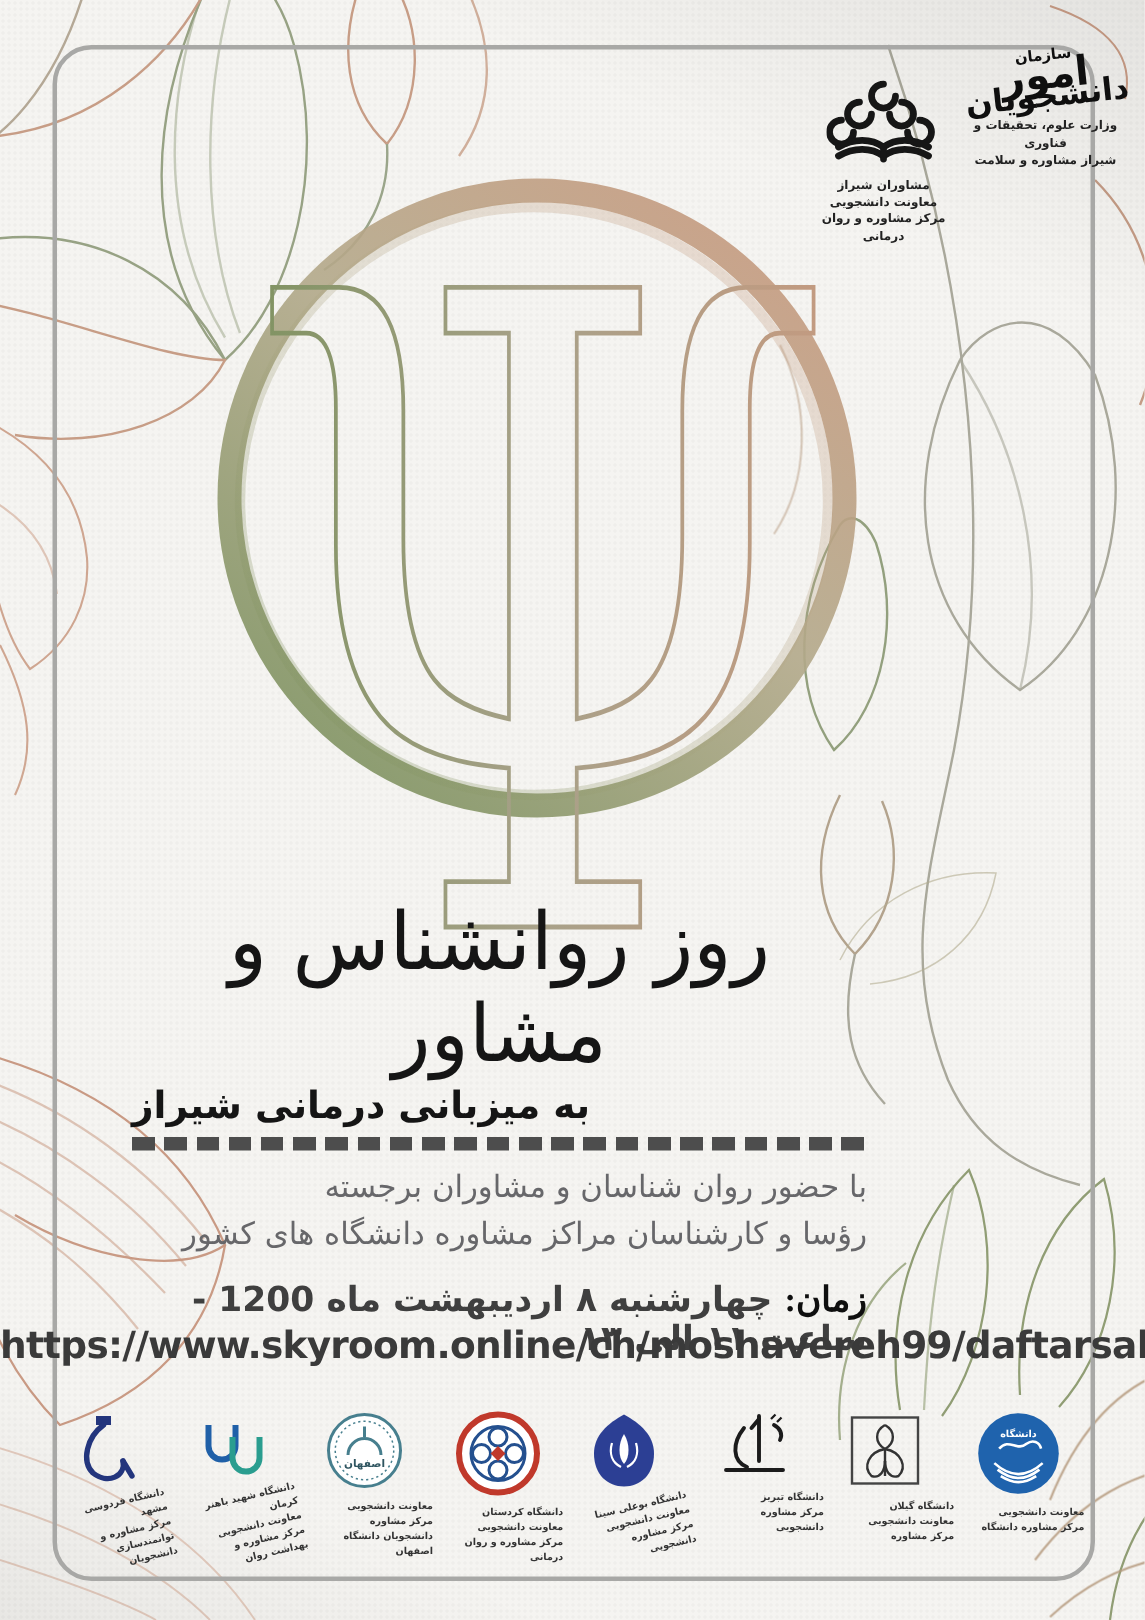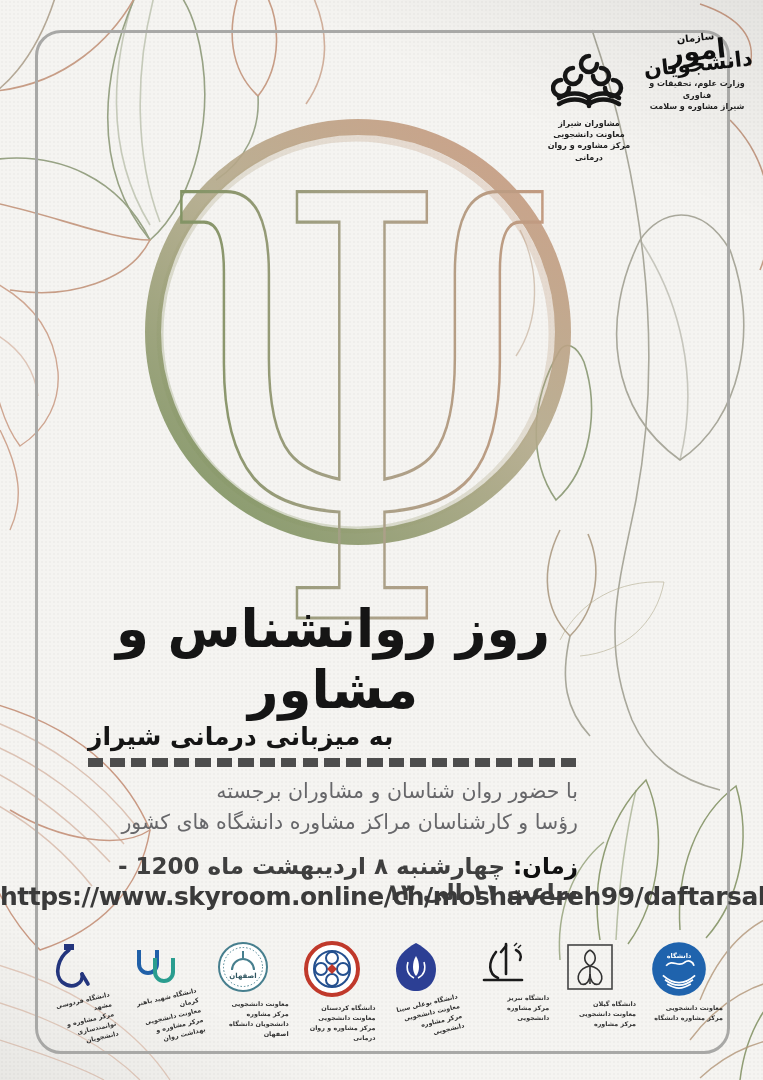--- a/index.html
+++ b/index.html
@@ -23,26 +23,26 @@
   .shiraz-logo{top:52px;right:126px;width:96px;}
   .saorg-logo{top:34px;right:10px;width:112px;}
   .saorg-cal{direction:rtl;transform:rotate(-6deg);line-height:.8;color:#0f0f0f;font-weight:bold;margin-bottom:6px;}
   .saorg-cal .s1{display:block;font-size:10px;letter-spacing:1px;}
   .saorg-cal .s2{display:block;font-size:27px;margin-top:-2px;}
   .saorg-cal .s3{display:block;font-size:21px;margin-top:-6px;}
 
   
   .title-block{position:absolute;left:88px;top:598px;width:490px;direction:rtl;color:#151515;}
   .kicker{font-size:33px;font-weight:bold;text-align:right;letter-spacing:-.5px;}
-  .big-title{font-size:53px;font-weight:bold;text-align:center;margin-top:0px;letter-spacing:-1px;}
+  .big-title{font-size:53px;font-weight:normal;text-align:center;margin-top:0px;letter-spacing:-1px;}
   .subtitle{font-size:25px;font-weight:bold;text-align:left;margin-top:2px;}
   .dashline{height:9px;margin-top:7px;background:repeating-linear-gradient(90deg,#4d4d4d 0 15px,transparent 15px 21.5px);}
   .aud{font-size:20.5px;color:#67676a;text-align:right;line-height:1.5;margin-top:9px;}
   .timerow{font-size:23px;text-align:right;margin-top:15px;color:#3f3f3f;font-weight:bold;}
-  .timerow .lbl{color:#0f0f0f;}
+  .timerow .lbl{color:#0f0f0f;font-family:Liberation Serif, serif;}
   .url{position:absolute;left:0;right:0;top:882px;text-align:center;direction:ltr;
     font-size:25px;font-weight:bold;color:#3a3a3a;letter-spacing:-.5px;}
 
   
   .footer-logos{position:absolute;left:42px;right:40px;top:940px;display:flex;justify-content:space-between;align-items:flex-start;direction:ltr;}
   .flogo{width:73px;}
   .flogo .cap{font-size:6.4px;font-weight:bold;color:#333;line-height:1.55;direction:rtl;margin-top:2px;}
   .flogo .cap span{display:block;}
   .rot{transform:rotate(-13deg);}
   .mt6{margin-top:6px;}

